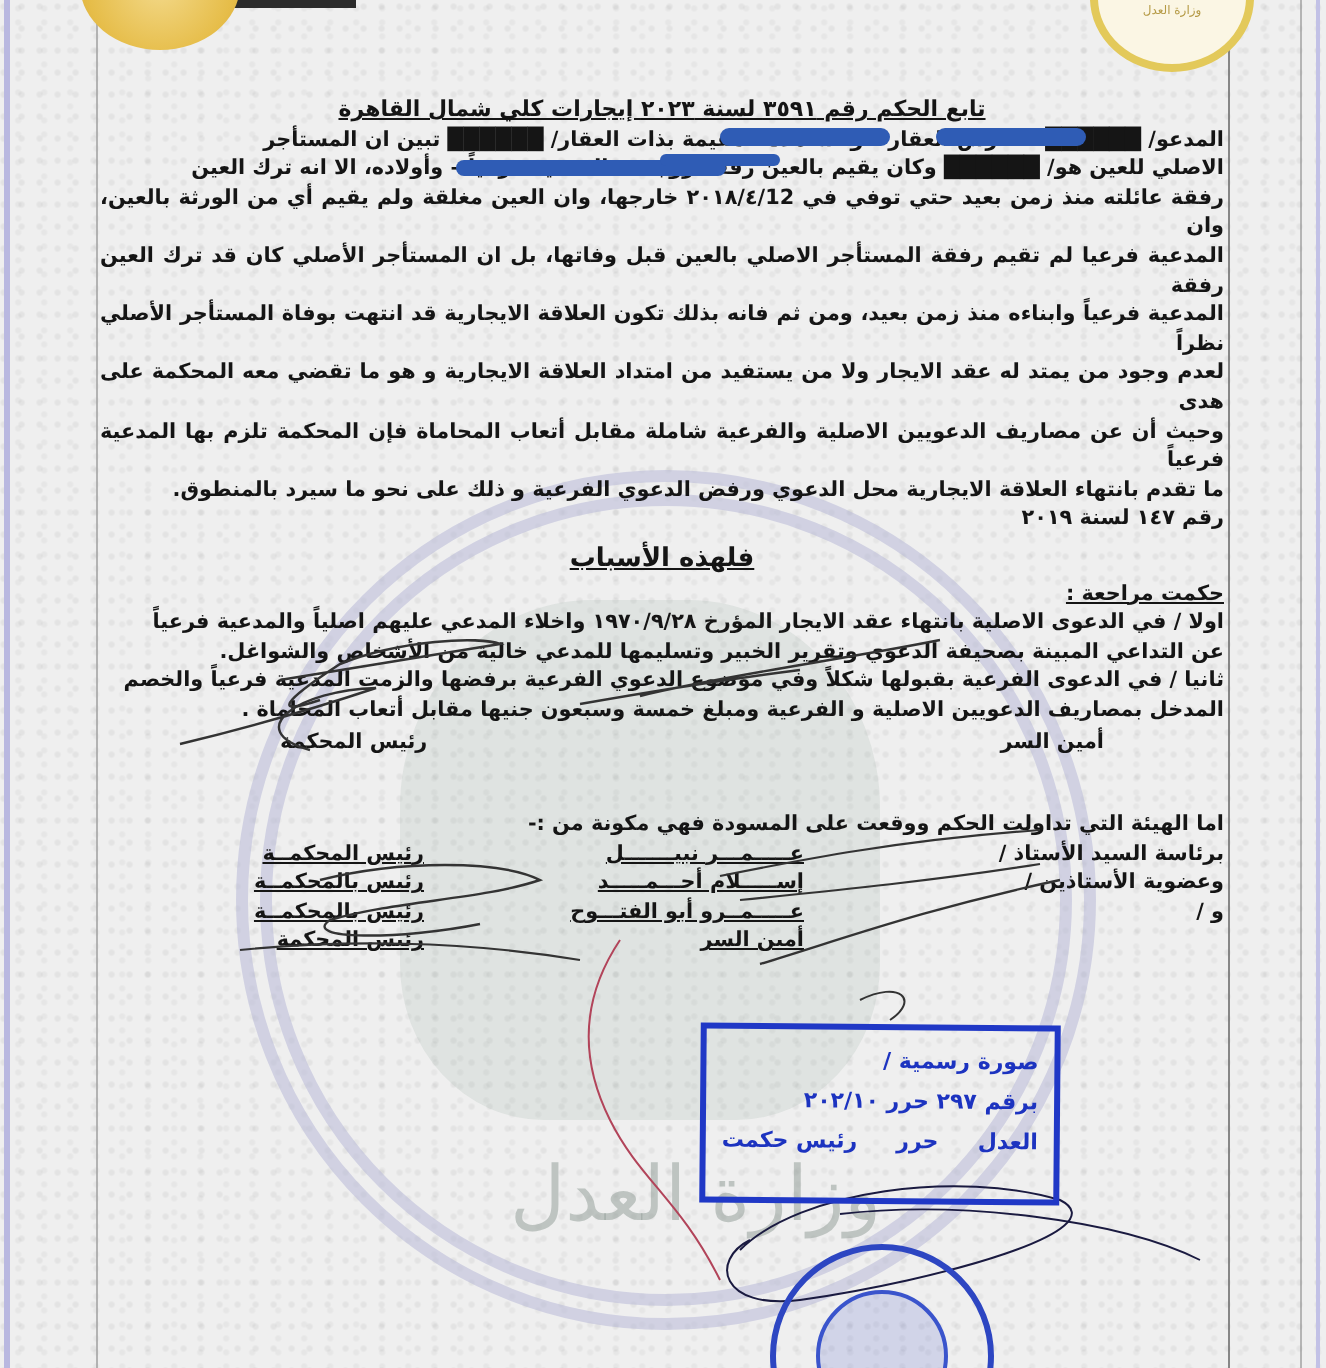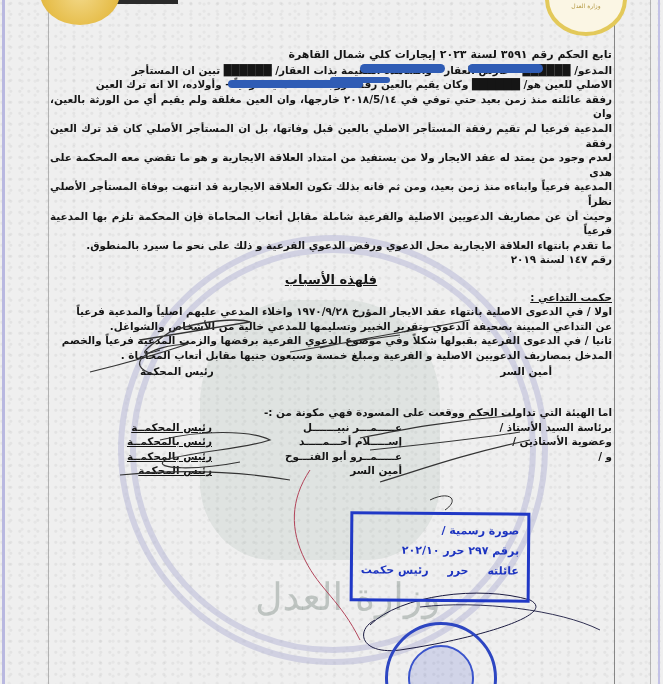--- a/index.html
+++ b/index.html
@@ -28,30 +28,30 @@
 
     .emblem { position: absolute; left: 118px; top: 235px; width: 430px; height: 430px; border-radius: 50%;
       border: 18px double #b9bad8; opacity: .55; }
     .emblem-inner { position: absolute; left: 200px; top: 300px; width: 240px; height: 260px;
       border-radius: 40% 40% 30% 30%; background: rgba(150,170,160,0.18); }
     .emblem-text { position: absolute; left: 255px; top: 575px; font-family: "DejaVu Serif", serif;
       font-size: 38px; color: rgba(150,160,155,0.55); direction: rtl; }
 
     .doc { position: absolute; left: 50px; top: 48px; width: 562px; direction: rtl; text-align: right;
       color: #151515; font-weight: bold; font-size: 10.4px; line-height: 14.6px; }
-    .title-line { font-size: 11px; margin-right: 0; }
+    .title-line { text-decoration: underline; font-size: 11px; margin-right: 0; text-align: center; }
     .para { text-align: justify; text-align-last: right; }
     .redact { display: inline-block; height: 9px; background: #2f5cb5; border-radius: 5px; vertical-align: middle; }
     .heading-center { text-align: center; text-decoration: underline; margin-top: 6px; font-size: 13px; }
     .heading { text-decoration: underline; margin-top: 2px; }
     .sig-row { display: flex; justify-content: space-between; margin-top: 2px; padding: 0 60px 0 90px; }
     .panel { margin-top: 26px; }
     .panel-row { display: flex; direction: rtl; }
     .panel-row .c1 { width: 210px; }
-    .panel-row .c2 { width: 190px; }
+    .panel-row .c2 { width: 190px; text-decoration: underline; }
     .panel-row .c3 { width: 120px; text-decoration: underline; }
 
     .scribble { position: absolute; pointer-events: none; }
 
     .stamp-box { position: absolute; left: 350px; top: 512px; width: 180px; height: 90px;
       border: 3px solid #2038c6; direction: rtl; color: #1c33c0; font-weight: bold; font-size: 11px;
       padding: 6px 8px; line-height: 20px; transform: rotate(0.5deg); }
     .stamp-round { position: absolute; left: 385px; top: 622px; width: 112px; height: 112px; border-radius: 50%;
       border: 3px solid #2d46c2; }
     .stamp-round-inner { position: absolute; left: 20px; top: 20px; width: 66px; height: 66px; border-radius: 50%;
@@ -75,31 +75,31 @@
 
   <div class="emblem"></div>
   <div class="emblem-inner"></div>
   <div class="emblem-text">وزارة العدل</div>
 
   <div class="doc">
     <div class="title-line">تابع الحكم رقم ٣٥٩١ لسنة ٢٠٢٣ إيجارات كلي شمال القاهرة</div>
     <div class="para">
       <div>المدعو/ ██████ – حارس العقار – والشاهدة المقيمة بذات العقار/ ██████ تبين ان المستأجر</div>
       <div>الاصلي للعين هو/ ██████ وكان يقيم بالعين رفقة زوجته – المدعية فرعياً – وأولاده، الا انه ترك العين</div>
-      <div>رفقة عائلته منذ زمن بعيد حتي توفي في ٢٠١٨/5/١٤ خارجها، وان العين مغلقة ولم يقيم أي من الورثة بالعين، وان</div>
+      <div>رفقة عائلته منذ زمن بعيد حتي توفي في ٢٠١٨/٤/12 خارجها، وان العين مغلقة ولم يقيم أي من الورثة بالعين، وان</div>
       <div>المدعية فرعيا لم تقيم رفقة المستأجر الاصلي بالعين قبل وفاتها، بل ان المستأجر الأصلي كان قد ترك العين رفقة</div>
+      <div>المدعية فرعياً وابناءه منذ زمن بعيد، ومن ثم فانه بذلك تكون العلاقة الايجارية قد انتهت بوفاة المستأجر الأصلي نظراً</div>
       <div>لعدم وجود من يمتد له عقد الايجار ولا من يستفيد من امتداد العلاقة الايجارية و هو ما تقضي معه المحكمة على هدى</div>
-      <div>المدعية فرعياً وابناءه منذ زمن بعيد، ومن ثم فانه بذلك تكون العلاقة الايجارية قد انتهت بوفاة المستأجر الأصلي نظراً</div>
       <div>وحيث أن عن مصاريف الدعويين الاصلية والفرعية شاملة مقابل أتعاب المحاماة فإن المحكمة تلزم بها المدعية فرعياً</div>
       <div>ما تقدم بانتهاء العلاقة الايجارية محل الدعوي ورفض الدعوي الفرعية و ذلك على نحو ما سيرد بالمنطوق.</div>
       <div>رقم ١٤٧ لسنة ٢٠١٩</div>
     </div>
 
     <div class="heading-center">فلهذه الأسباب</div>
-    <div class="heading">حكمت التداعي :</div>
+    <div class="heading">حكمت مراجعة :</div>
     <div class="para">
       <div>اولا / في الدعوى الاصلية بانتهاء عقد الايجار المؤرخ ١٩٧٠/٩/٢٨ واخلاء المدعي عليهم اصلياً والمدعية فرعياً</div>
       <div>عن التداعي المبينة بصحيفة الدعوي وتقرير الخبير وتسليمها للمدعي خالية من الأشخاص والشواغل.</div>
       <div>ثانيا / في الدعوى الفرعية بقبولها شكلاً وفي موضوع الدعوي الفرعية برفضها والزمت المدعية فرعياً والخصم</div>
       <div>المدخل بمصاريف الدعويين الاصلية و الفرعية ومبلغ خمسة وسبعون جنيها مقابل أتعاب المحاماة .</div>
     </div>
     <div class="sig-row">
       <span>أمين السر</span>
       <span>رئيس المحكمة</span>
     </div>
@@ -145,21 +145,21 @@
     <path d="M310 470 C 290 500, 290 530, 305 560 C 320 590, 340 600, 360 640" stroke="#b2445a" stroke-width="1" fill="none"></path>
     <path d="M370 625 C 400 595, 480 585, 530 600 C 560 615, 470 640, 400 650 C 360 655, 355 630, 375 620" stroke="#1a1a40" stroke-width="1" fill="none"></path>
     <path d="M420 607 C 480 600, 560 610, 600 630" stroke="#1a1a40" stroke-width="0.9" fill="none"></path>
     <path d="M430 500 C 450 490, 460 500, 445 510" stroke="#333" stroke-width="1" fill="none"></path>
   </svg>
 
   <div class="stamp-box">
     <div>صورة رسمية /</div>
     <div>برقم ٢٩٧ حرر ٢٠٢/١٠</div>
     <div style="display:flex;justify-content:space-between;">
-      <span>عائلته</span>
+      <span>العدل</span>
       <span>حرر</span>
       <span>رئيس حكمت</span>
     </div>
   </div>
   <div class="stamp-round">
     <div class="stamp-round-inner"></div>
   </div>
 
 </div>
 

